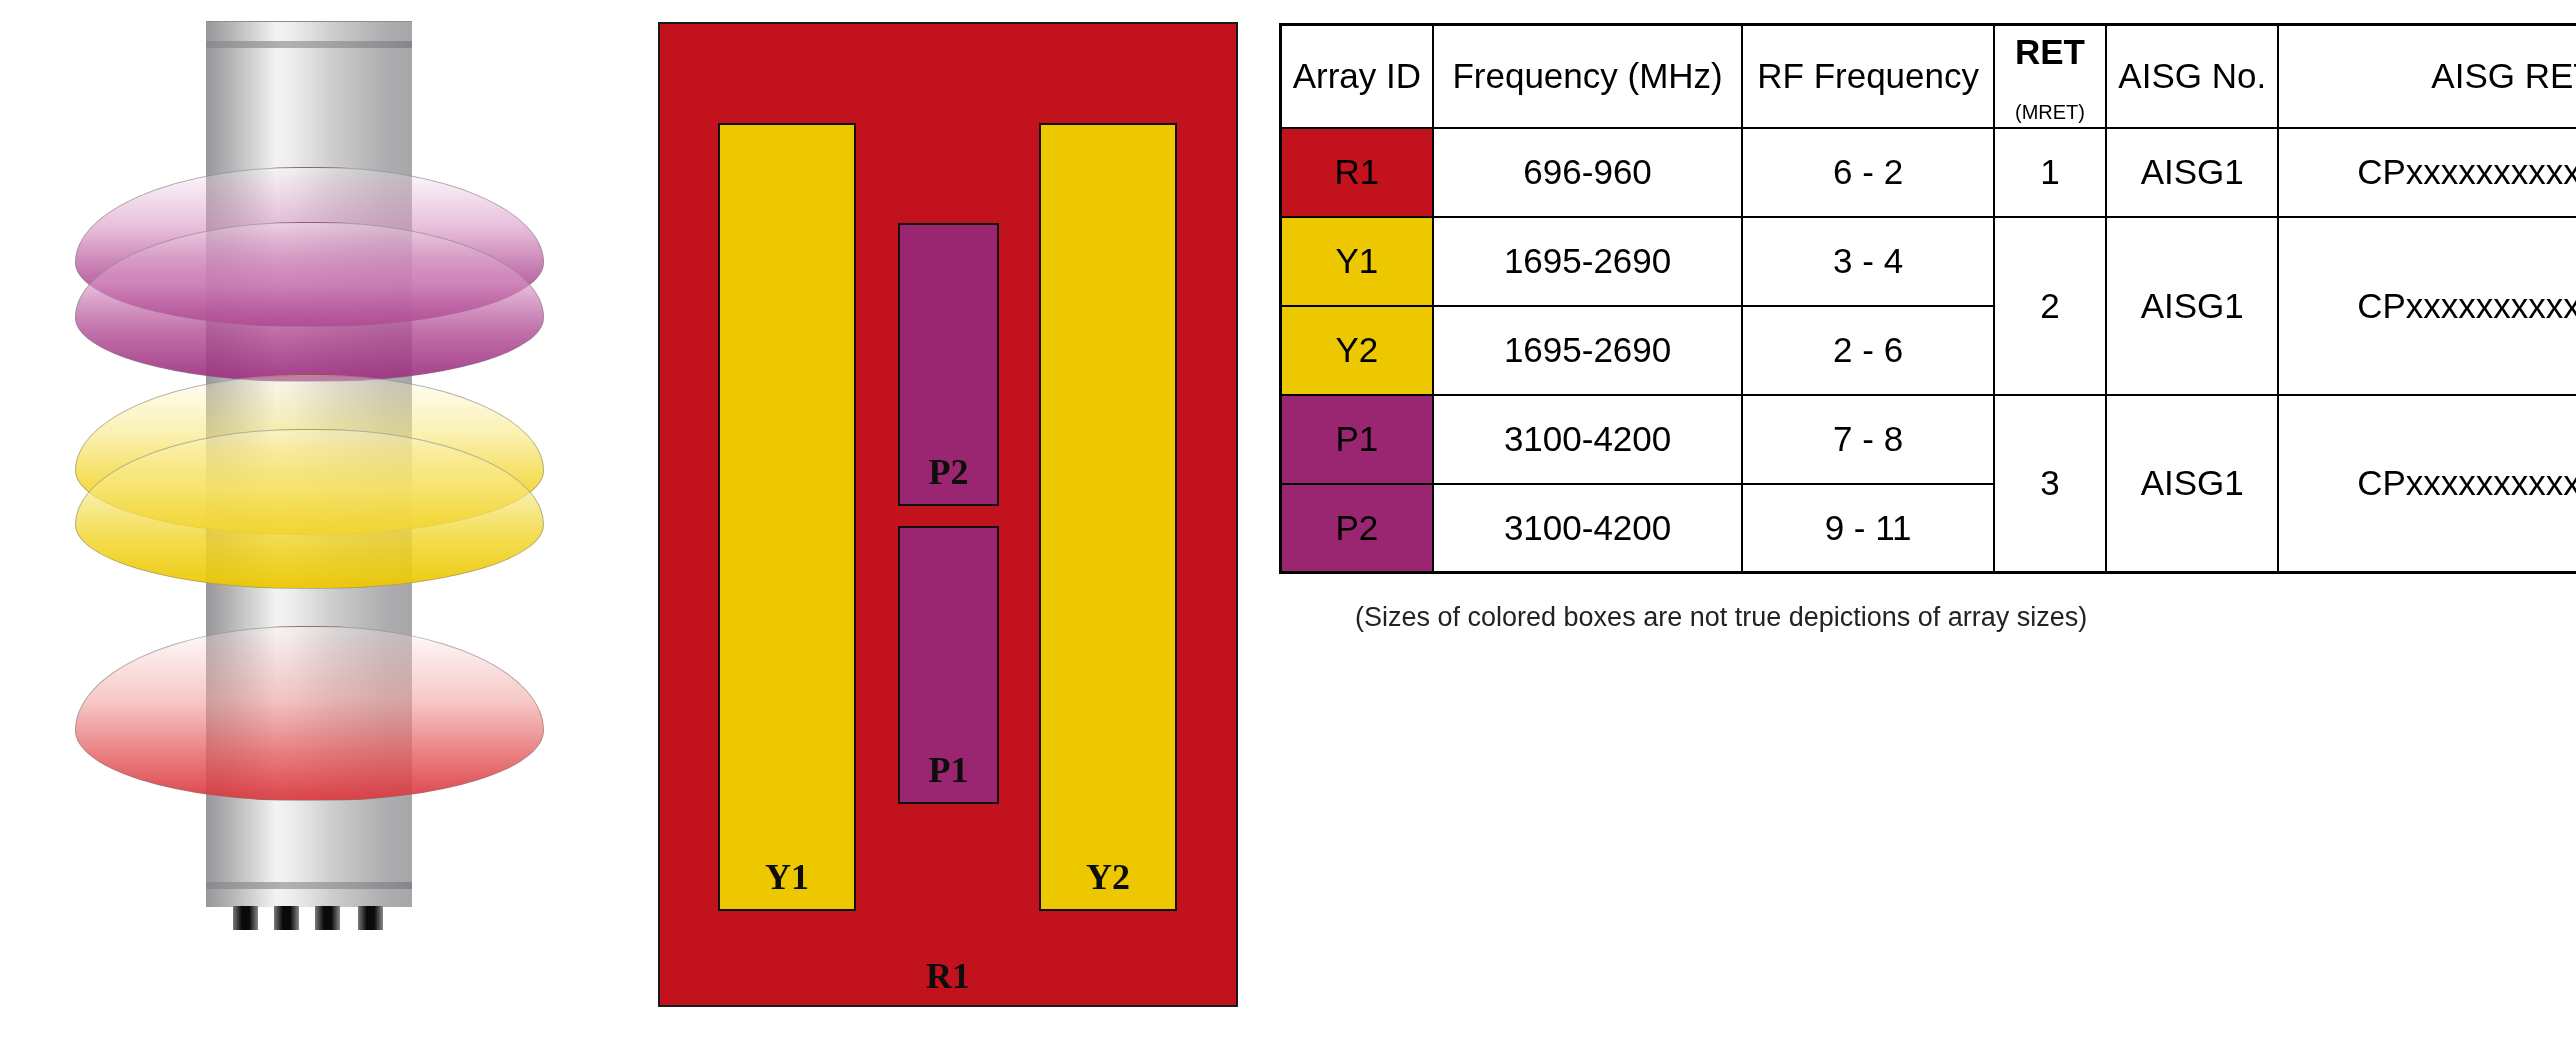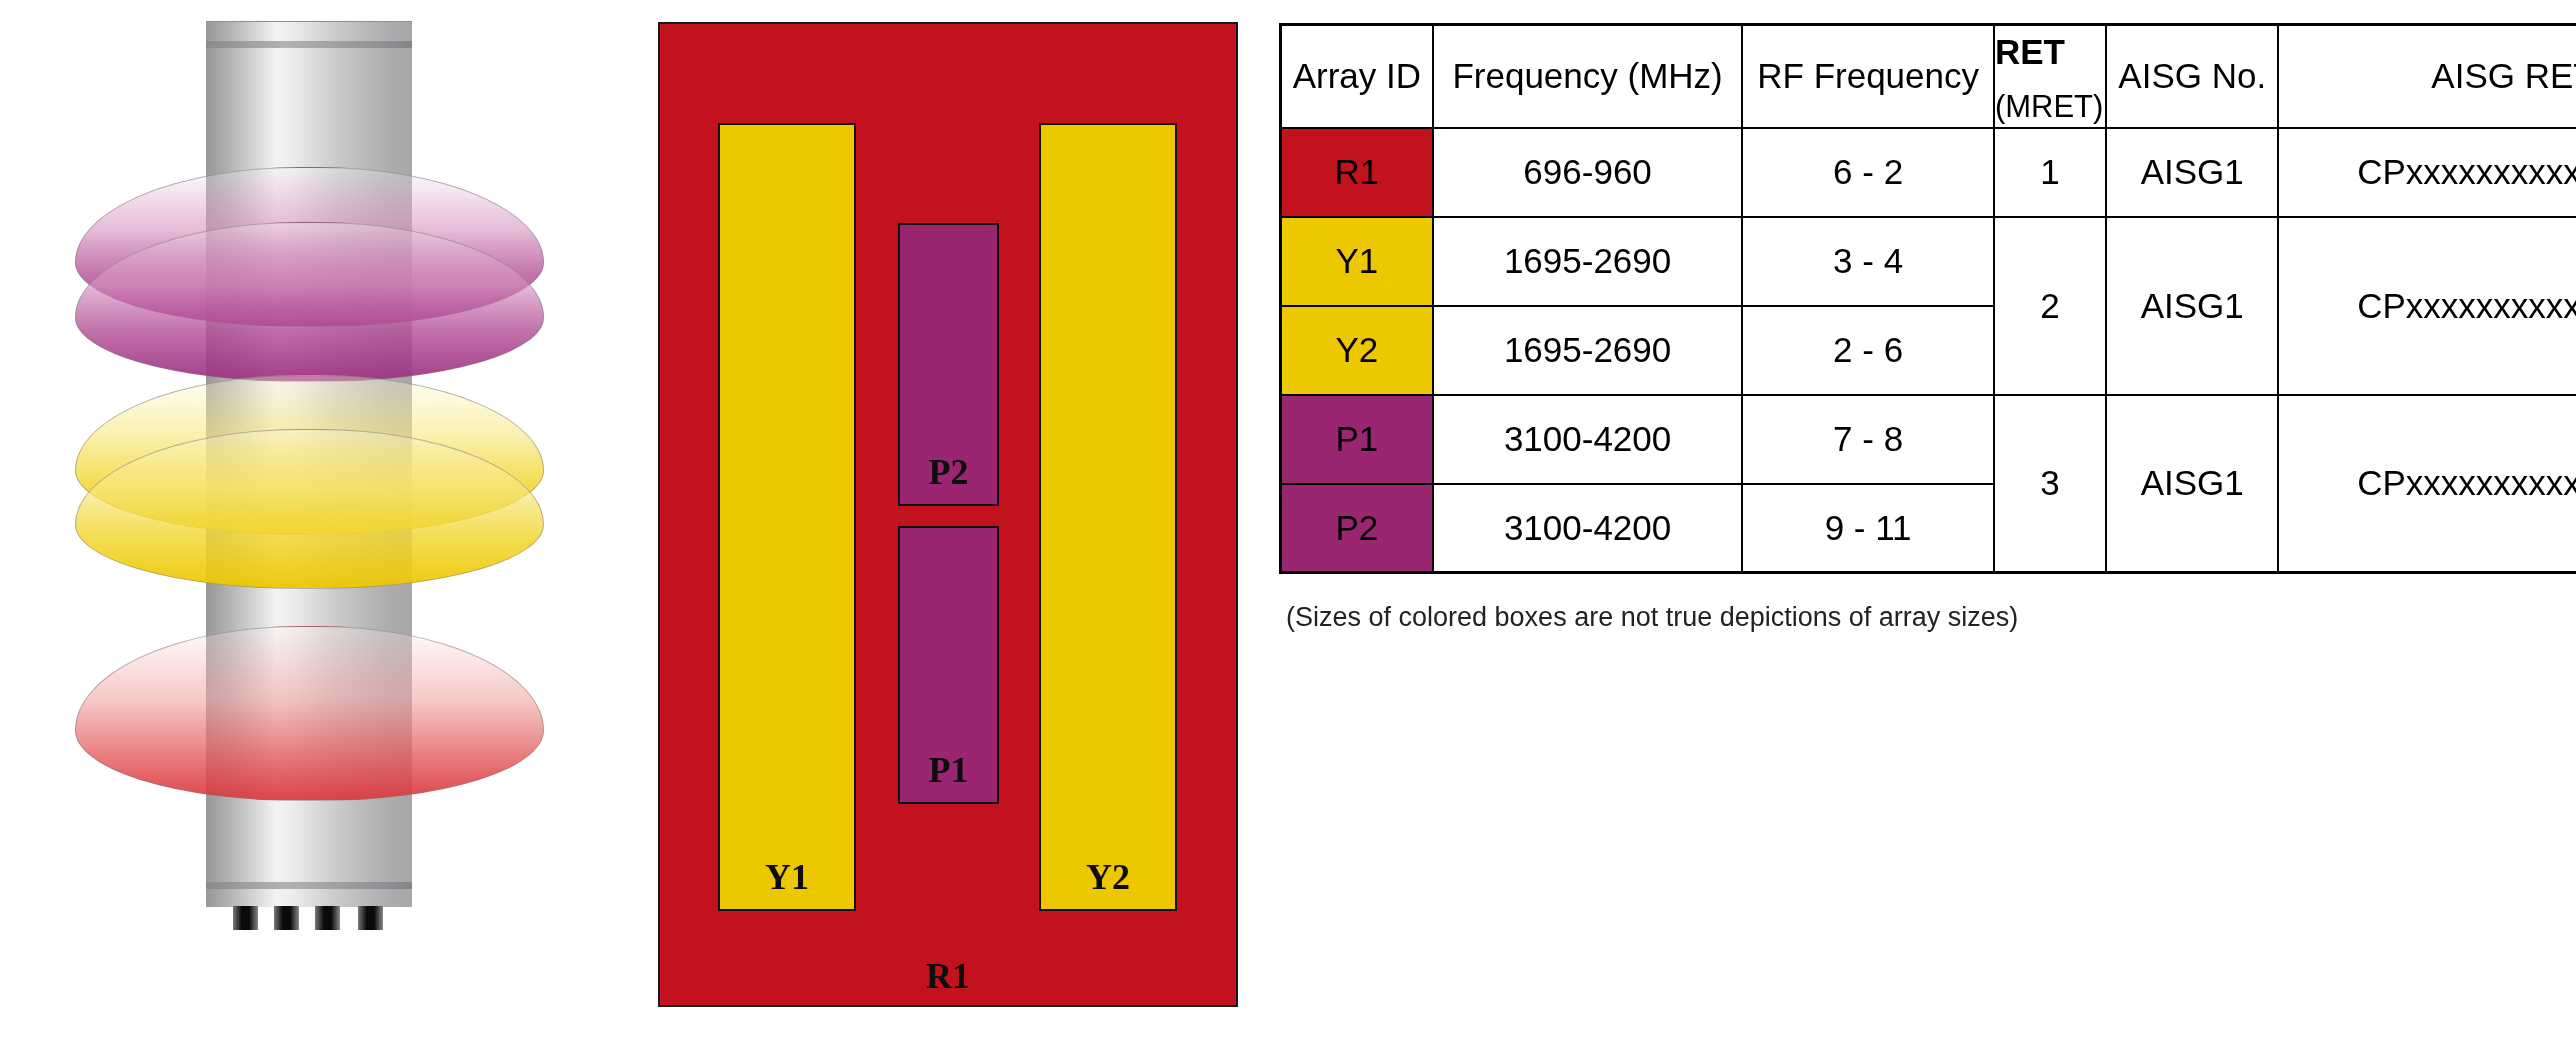--- a/index.html
+++ b/index.html
@@ -41,25 +41,25 @@
 
   
   .cfg-table{position:absolute;left:1279px;top:23px;border-collapse:collapse;
              table-layout:fixed;width:1540px;}
   .cfg-table td,.cfg-table th{border:2.6px solid #000;text-align:center;vertical-align:middle;
              font-size:35px;font-weight:normal;padding:0;overflow:hidden;}
   .cfg-table{border:3.6px solid #000;}
   .cfg-table tr.hdr{height:103px;}
   .cfg-table tr.row{height:89px;}
   .ret-head{display:flex;flex-direction:column;justify-content:space-between;
-            align-items:flex-start;height:88px;padding:7.2px 0 3.1px 0;}
+            align-items:center;height:88px;padding:7.2px 0 3.1px 0;}
   .ret-head .big{font-weight:bold;font-size:35px;line-height:1;}
-  .ret-head .small{font-size:31px;line-height:1;}
+  .ret-head .small{font-size:20px;line-height:1;}
 
-  .note{position:absolute;left:1286px;top:602px;font-size:27px;color:#222;}
+  .note{position:absolute;left:1355px;top:602px;font-size:27px;color:#222;}
 </style>
 </head>
 <body>
 
 <div id="page">
 
   <div class="antenna">
     <div class="cylinder"></div>
     <div class="rim top"></div>
     <div class="rim bottom"></div>

